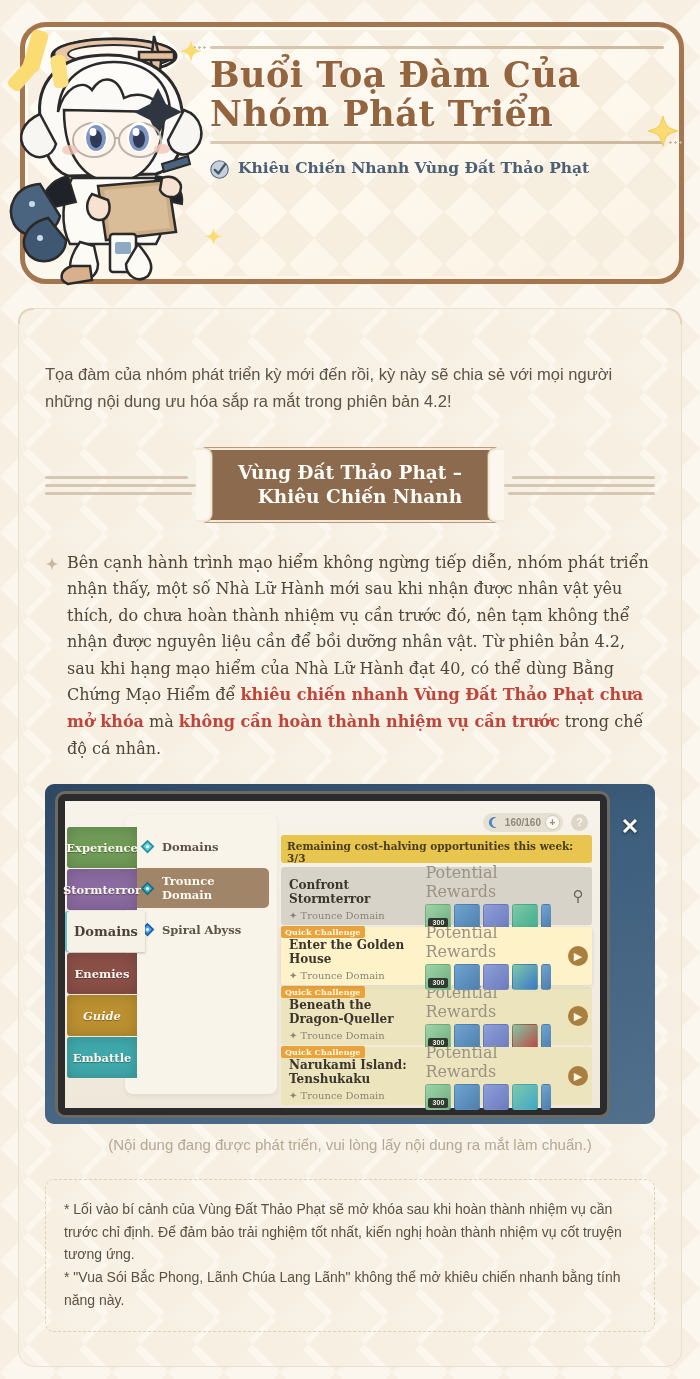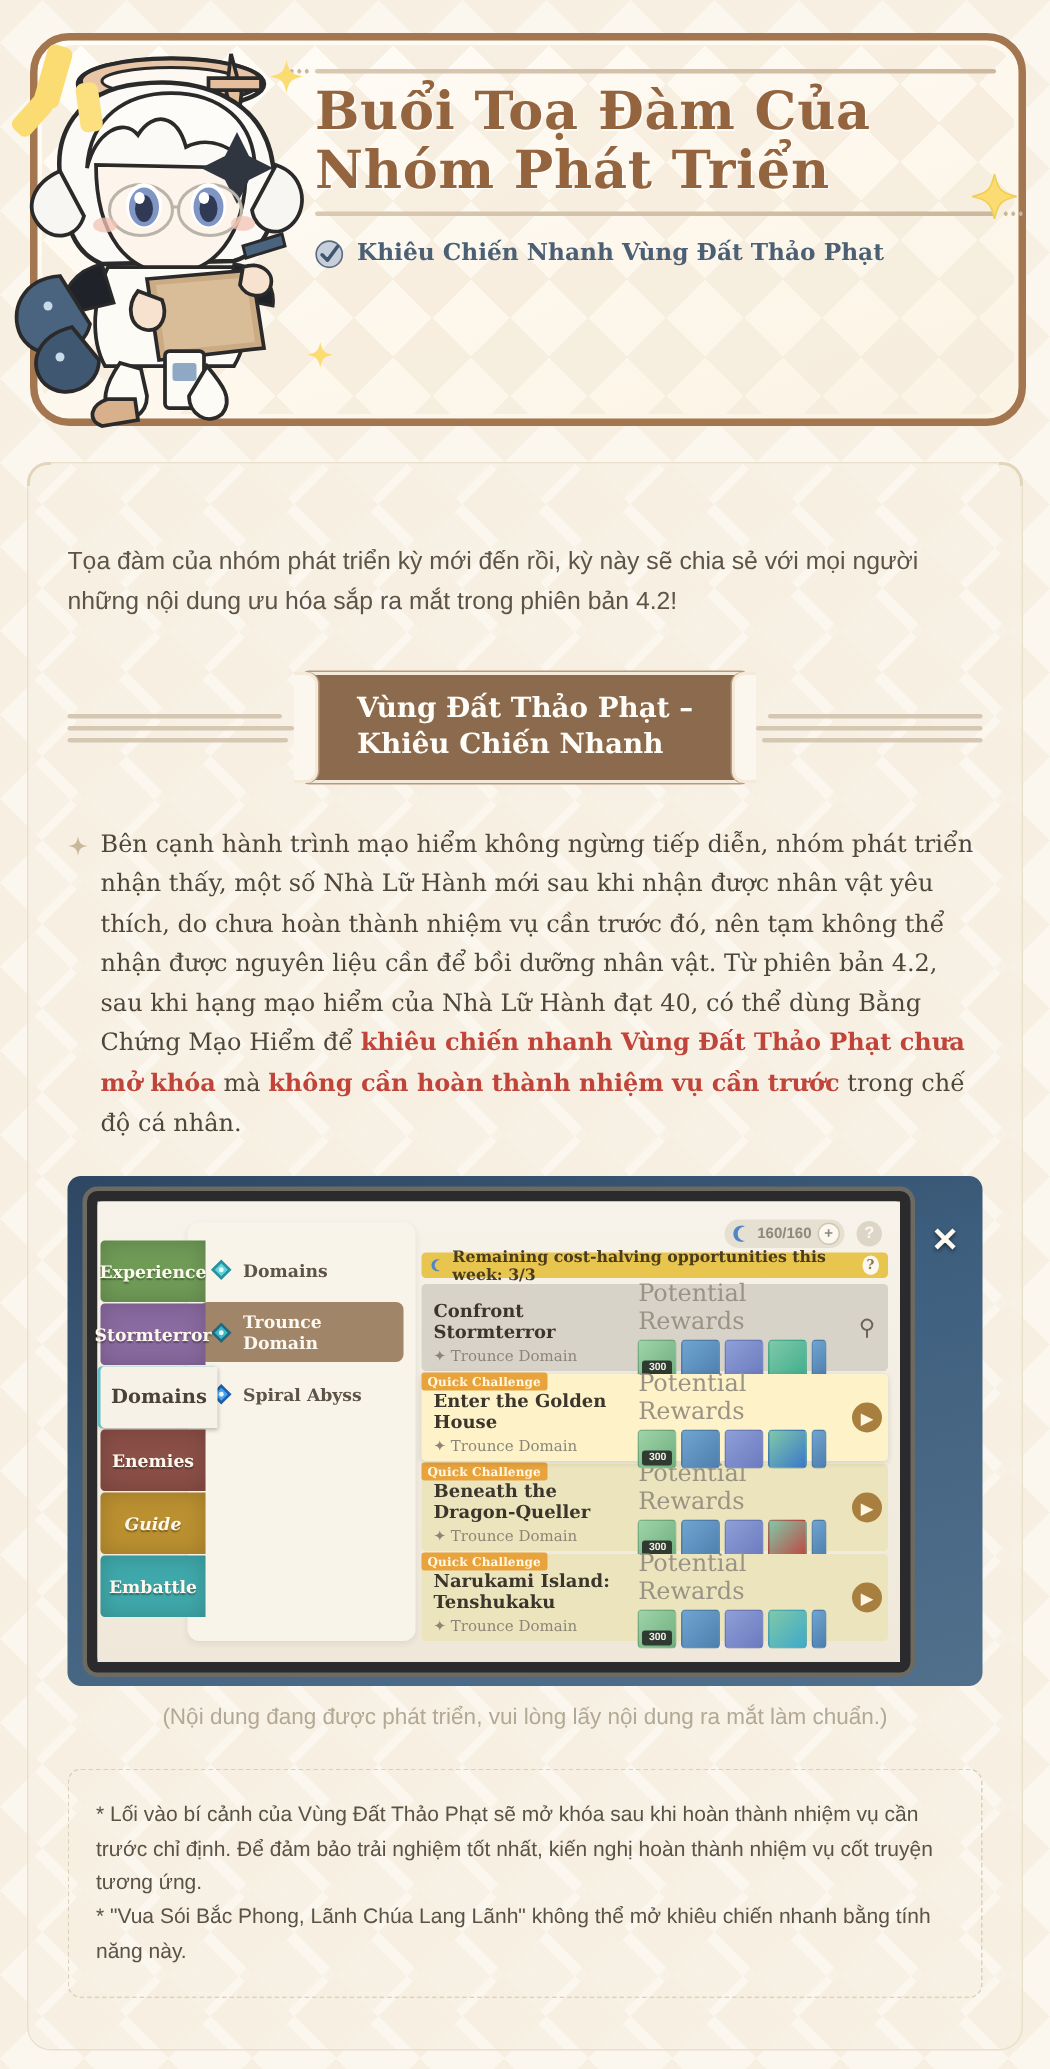--- a/index.html
+++ b/index.html
@@ -176,21 +176,21 @@
 
   .banner {
     flex: 0 0 auto;
     position: relative;
     background: #8c6a4d;
     color: #fffdf7;
     font-family: "DejaVu Serif", serif;
     font-weight: bold;
     font-size: 18.5px;
     line-height: 1.25;
-    text-align: left;
+    text-align: right;
     padding: 11px 34px 12px 34px;
     margin: 0 6px;
     border: 2px solid #f3ead9;
     box-shadow: 0 0 0 1px #b79a7c;
     border-radius: 4px;
     
     -webkit-mask-image: none;
   }
   .banner::before, .banner::after{
     content:"";
@@ -306,26 +306,27 @@
   }
   .q-btn{
     width:17px;height:17px;border-radius:50%;
     background:#ddd6c7;color:#fbf8f0;
     display:flex;align-items:center;justify-content:center;
     font-size:11px;font-weight:bold;
   }
   .week-bar {
     background:#e8c54e;
     border-radius:3px;
-    height:17px;
+    height:28px;
     display:flex; align-items:center; gap:5px;
     padding: 0 6px;
     font-size:10.5px; font-weight:bold; color:#4a3c1c;
     font-family:"DejaVu Serif", serif;
     margin-bottom: 4px;
+    flex-direction: column;
   }
   .week-bar .q-btn{ width:13px;height:13px;font-size:9px;background:#fbf8f0;color:#8a7b4e;margin-left:auto;}
   .quest {
     position: relative;
     display:flex; align-items:center;
     height: 58px;
     border-radius: 3px;
     padding: 0 4px 0 8px;
     margin-bottom: 2px;
   }

